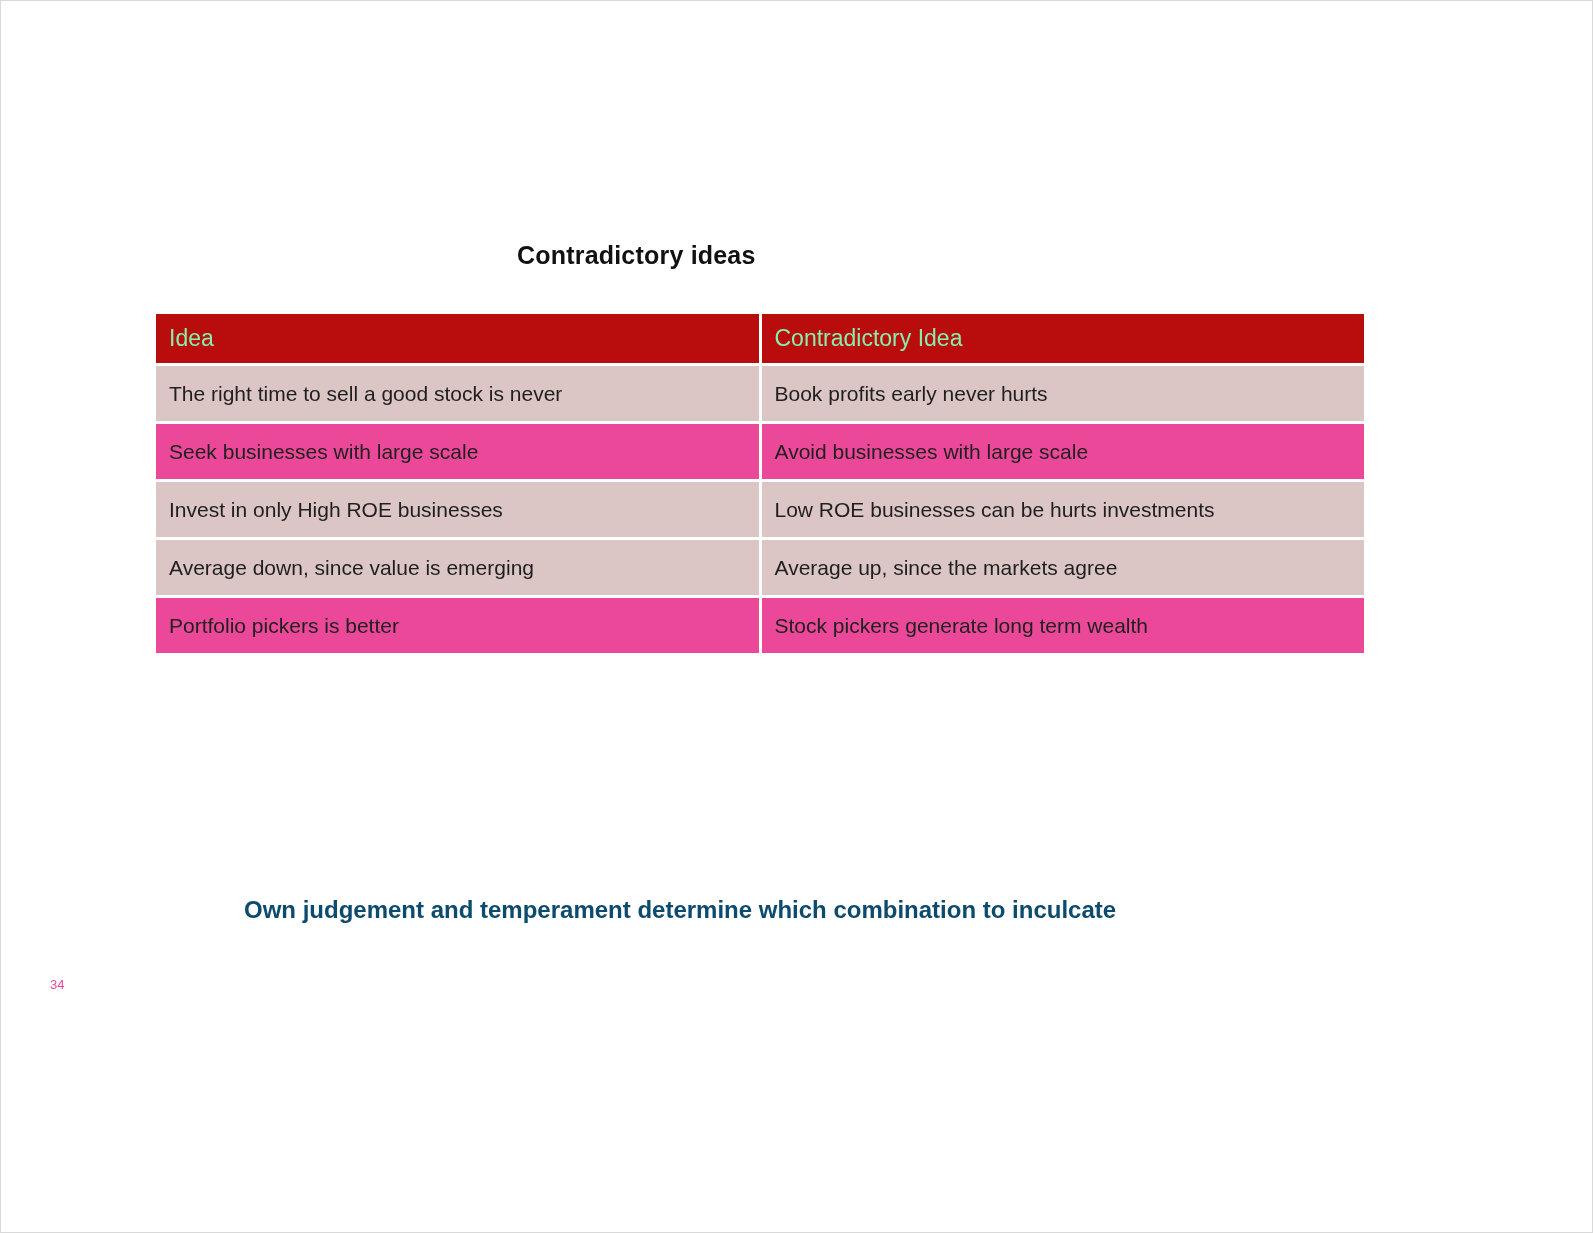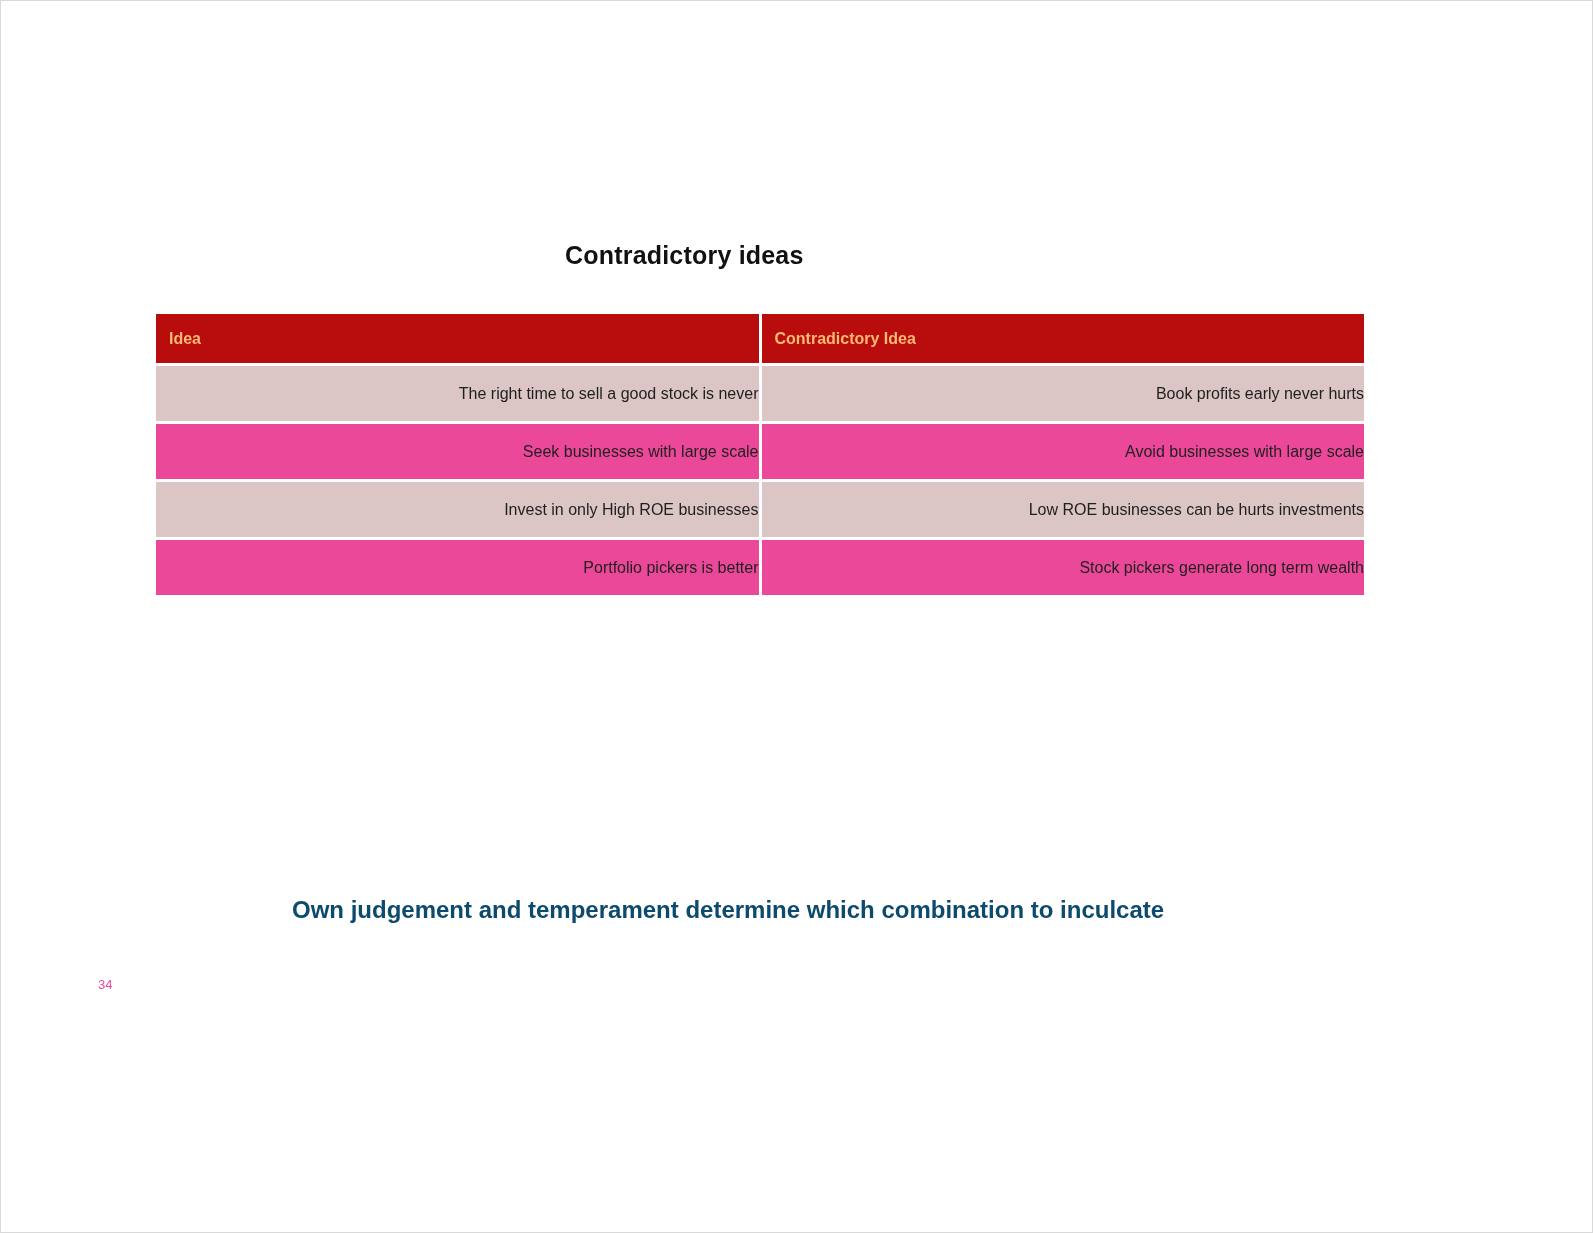--- a/index.html
+++ b/index.html
@@ -1,15 +1,15 @@
 <!DOCTYPE html>
 <html><head>
 <meta charset="utf-8">
 <style>
-  * { box-sizing: border-box; padding-left: 48px; }
+  * { box-sizing: border-box; }
   html, body { margin: 0; padding: 0; background: #ffffff; }
   body { font-family: "Liberation Sans", sans-serif; }
 
   .page {
     position: relative;
     width: 1593px;
     height: 1233px;
     background: #ffffff;
     border: 1px solid #d9d9d9;
     overflow: hidden;
@@ -39,30 +39,29 @@
     border: 3px solid #ffffff;
     padding: 0 0 0 13px;
     vertical-align: middle;
     text-align: left;
     font-weight: normal;
   }
 
   table.ideas-table th {
     height: 52px;
     background: #b90c0c;
-    color: #fdba74;
-    font-size: 16px;
-    font-weight: bold;
+    color: #86efac;
+    font-size: 23px;
+    font-weight: normal;
   }
 
   table.ideas-table td {
     height: 58px;
-    font-size: 16px;
+    font-size: 21px;
     color: #1f1f1f;
-    text-align: right;
   }
 
   table.ideas-table tr.band-dark td { background: #dbc5c5; }
   table.ideas-table tr.band-light td { background: #ec4899; }
 
   .footer-note {
     position: absolute;
     top: 895px;
     left: 243px;
     font-size: 24px;
@@ -98,20 +97,24 @@
         <td>Book profits early never hurts</td>
       </tr>
       <tr class="band-light">
         <td>Seek businesses with large scale</td>
         <td>Avoid businesses with large scale</td>
       </tr>
       <tr class="band-dark">
         <td>Invest in only High ROE businesses</td>
         <td>Low ROE businesses can be hurts investments</td>
       </tr>
+      <tr class="band-dark">
+        <td>Average down, since value is emerging</td>
+        <td>Average up, since the markets agree</td>
+      </tr>
       <tr class="band-light">
         <td>Portfolio pickers is better</td>
         <td>Stock pickers generate long term wealth</td>
       </tr>
     </tbody>
   </table>
 
   <div class="footer-note">Own judgement and temperament determine which combination to inculcate</div>
 
   <div class="page-number">34</div>

